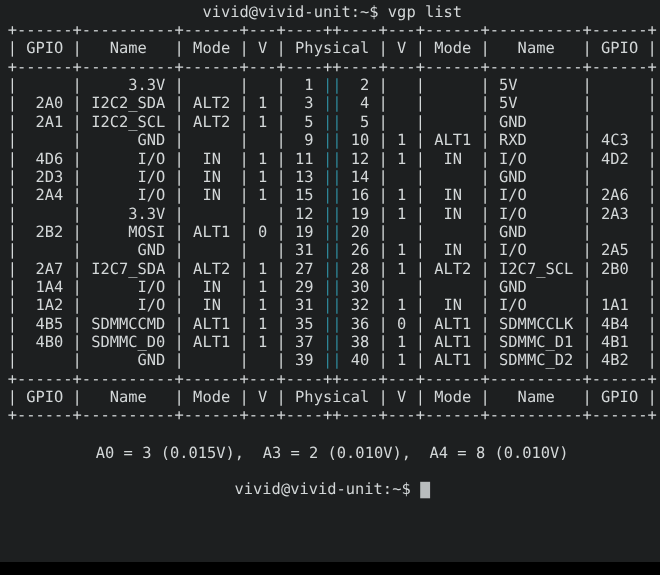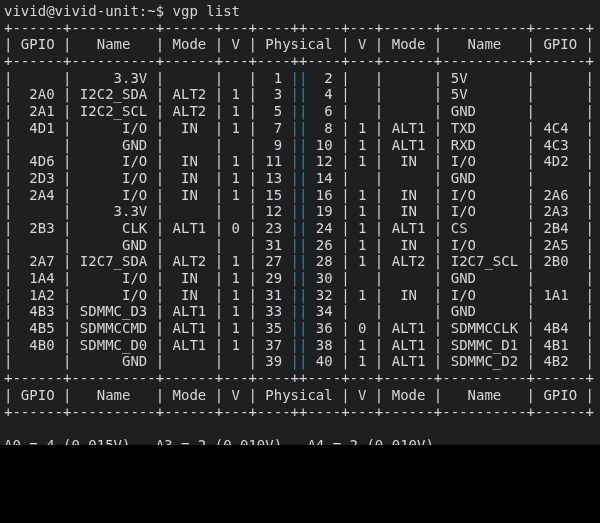--- a/index.html
+++ b/index.html
@@ -1,26 +1,27 @@
 <!DOCTYPE html>
 <html><head>
 <meta charset="utf-8">
 <style>
   html,body{margin:0;padding:0;background:#000;}
   .terminal{
-    width:600px;height:445px;
+    width:600px;height:511px;
     box-sizing:border-box;
     background:#1d1f20;
     padding:3px 0 0 4px;
     overflow:hidden;
     font-family:"DejaVu Sans Mono", monospace;
     font-size:14px;
     line-height:16.7px;
     color:#d3d7d8;
     letter-spacing:0;
+    text-align:center;
   }
   .ln{white-space:pre;height:16.7px;}
   .teal{color:#2e8697;}
   .cursor{
     display:inline-block;
     width:9px;height:15px;
     background:#b9bdbe;
     vertical-align:text-bottom;
   }
 </style>
@@ -28,37 +29,35 @@
 <body>
 
 <div class="terminal">
   <div class="ln"><span>vivid@vivid-unit:~$</span> <span>vgp list</span></div>
   <div id="table-out">
       <div class="ln"><span>+------+----------+------+---+----++----+---+------+----------+------+</span></div>
       <div class="ln"><span>| GPIO |   Name   | Mode | V | Physical | V | Mode |   Name   | GPIO |</span></div>
       <div class="ln"><span>+------+----------+------+---+----++----+---+------+----------+------+</span></div>
       <div class="ln"><span>|      |     3.3V |      |   |  1 </span><span class="teal">||</span><span>  2 |   |      | 5V       |      |</span></div>
       <div class="ln"><span>|  2A0 | I2C2_SDA | ALT2 | 1 |  3 </span><span class="teal">||</span><span>  4 |   |      | 5V       |      |</span></div>
-      <div class="ln"><span>|  2A1 | I2C2_SCL | ALT2 | 1 |  5 </span><span class="teal">||</span><span>  6 |   |      | GND      |      |</span></div>
-      <div class="ln"><span>|  4D1 |      I/O |  IN  | 1 |  7 </span><span class="teal">||</span><span>  8 | 1 | ALT1 | TXD      | 4C4  |</span></div>
+      <div class="ln"><span>|  2A1 | I2C2_SCL | ALT2 | 1 |  5 </span><span class="teal">||</span><span>  5 |   |      | GND      |      |</span></div>
       <div class="ln"><span>|      |      GND |      |   |  9 </span><span class="teal">||</span><span> 10 | 1 | ALT1 | RXD      | 4C3  |</span></div>
       <div class="ln"><span>|  4D6 |      I/O |  IN  | 1 | 11 </span><span class="teal">||</span><span> 12 | 1 |  IN  | I/O      | 4D2  |</span></div>
       <div class="ln"><span>|  2D3 |      I/O |  IN  | 1 | 13 </span><span class="teal">||</span><span> 14 |   |      | GND      |      |</span></div>
       <div class="ln"><span>|  2A4 |      I/O |  IN  | 1 | 15 </span><span class="teal">||</span><span> 16 | 1 |  IN  | I/O      | 2A6  |</span></div>
       <div class="ln"><span>|      |     3.3V |      |   | 12 </span><span class="teal">||</span><span> 19 | 1 |  IN  | I/O      | 2A3  |</span></div>
-      <div class="ln"><span>|  2B3 |      CLK | ALT1 | 0 | 23 </span><span class="teal">||</span><span> 24 | 1 | ALT1 | CS       | 2B4  |</span></div>
+      <div class="ln"><span>|  2B2 |     MOSI | ALT1 | 0 | 19 </span><span class="teal">||</span><span> 20 |   |      | GND      |      |</span></div>
       <div class="ln"><span>|      |      GND |      |   | 31 </span><span class="teal">||</span><span> 26 | 1 |  IN  | I/O      | 2A5  |</span></div>
       <div class="ln"><span>|  2A7 | I2C7_SDA | ALT2 | 1 | 27 </span><span class="teal">||</span><span> 28 | 1 | ALT2 | I2C7_SCL | 2B0  |</span></div>
       <div class="ln"><span>|  1A4 |      I/O |  IN  | 1 | 29 </span><span class="teal">||</span><span> 30 |   |      | GND      |      |</span></div>
       <div class="ln"><span>|  1A2 |      I/O |  IN  | 1 | 31 </span><span class="teal">||</span><span> 32 | 1 |  IN  | I/O      | 1A1  |</span></div>
-      <div class="ln"><span>|  4B3 | SDMMC_D3 | ALT1 | 1 | 33 </span><span class="teal">||</span><span> 34 |   |      | GND      |      |</span></div>
       <div class="ln"><span>|  4B5 | SDMMCCMD | ALT1 | 1 | 35 </span><span class="teal">||</span><span> 36 | 0 | ALT1 | SDMMCCLK | 4B4  |</span></div>
       <div class="ln"><span>|  4B0 | SDMMC_D0 | ALT1 | 1 | 37 </span><span class="teal">||</span><span> 38 | 1 | ALT1 | SDMMC_D1 | 4B1  |</span></div>
       <div class="ln"><span>|      |      GND |      |   | 39 </span><span class="teal">||</span><span> 40 | 1 | ALT1 | SDMMC_D2 | 4B2  |</span></div>
       <div class="ln"><span>+------+----------+------+---+----++----+---+------+----------+------+</span></div>
       <div class="ln"><span>| GPIO |   Name   | Mode | V | Physical | V | Mode |   Name   | GPIO |</span></div>
       <div class="ln"><span>+------+----------+------+---+----++----+---+------+----------+------+</span></div>
     </div>
   <div class="ln"></div>
-  <div class="ln">A0 = 4 (0.015V),  A3 = 2 (0.010V),  A4 = 2 (0.010V)</div>
+  <div class="ln">A0 = 3 (0.015V),  A3 = 2 (0.010V),  A4 = 8 (0.010V)</div>
   <div class="ln"></div>
   <div class="ln"><span>vivid@vivid-unit:~$</span> <span class="cursor"></span></div>
 </div>
 
 </body></html>

